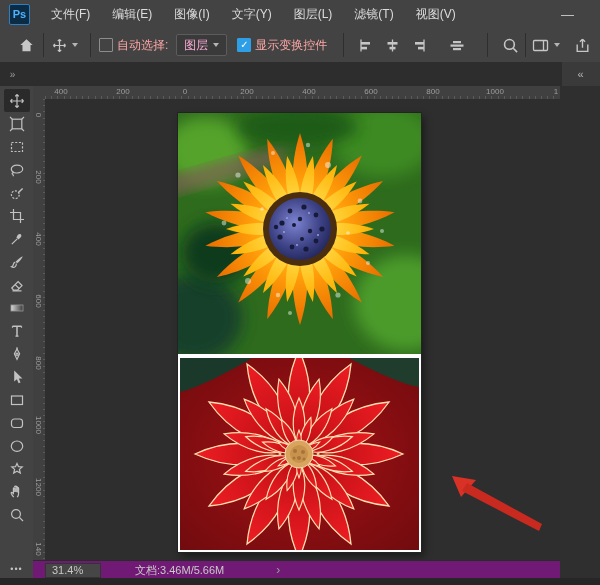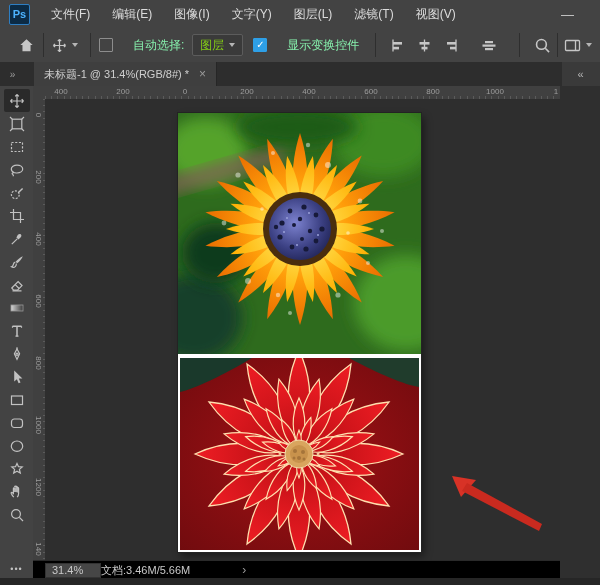--- a/index.html
+++ b/index.html
@@ -15,23 +15,23 @@
   
   .optionsbar{position:absolute;left:0;top:28px;width:600px;height:34px;background:#434343;border-bottom:1px solid #282828;
               display:flex;align-items:center;font-size:12px;}
   .obar-sep{width:1px;height:24px;background:#2e2e2e;margin:0 8px;flex:0 0 auto;}
   .obar-ico{display:flex;align-items:center;justify-content:center;flex:0 0 auto;}
   .obar-ico svg{stroke:#c6c6c6;fill:none;stroke-width:1.3;}
   .chev{width:0;height:0;border-left:3.5px solid transparent;border-right:3.5px solid transparent;border-top:4px solid #b5b5b5;display:inline-block;margin-left:5px;}
   .checkbox{width:12px;height:12px;border:1px solid #8d8d8d;background:transparent;border-radius:1px;flex:0 0 auto;
             display:flex;align-items:center;justify-content:center;font-size:10px;line-height:10px;color:#fff;}
   .checkbox.checked{background:#2e9fe6;border-color:#2e9fe6;}
-  .obar-label{margin:0 8px 0 20px;color:#86efac;white-space:nowrap;}
+  .obar-label{margin:0 8px 0 4px;color:#fca5a5;white-space:nowrap;}
   .dropdown{height:20px;background:#3a3a3a;border:1px solid #5c5c5c;border-radius:2px;display:flex;align-items:center;
-            padding:0 7px;color:#84cc16;margin-right:10px;white-space:nowrap;}
+            padding:0 7px;color:#f9a8d4;margin-right:10px;white-space:nowrap;}
   .align-ico{margin:0 6px;}
   
   .tabbar{position:absolute;left:0;top:62px;width:600px;height:24px;background:#2d2d2d;display:flex;align-items:stretch;}
   .tab-expand{width:26px;display:flex;align-items:center;justify-content:center;color:#9c9c9c;font-size:10px;letter-spacing:1px;}
   .tab{margin-left:8px;background:#3f3f3f;display:flex;align-items:center;padding:0 10px;font-size:11px;color:#cfcfcf;
        border-right:1px solid #262626;white-space:nowrap;}
   .tab-close{margin-left:10px;color:#9a9a9a;font-size:12px;}
   .dock-collapse{position:absolute;right:0;top:0;width:38px;height:24px;display:flex;align-items:center;justify-content:center;
                  color:#b5b5b5;font-size:11px;letter-spacing:1px;background:#3a3a3a;}
   
@@ -59,24 +59,24 @@
           background-image:repeating-linear-gradient(to bottom,#5b5b5b 0 1px,transparent 1px 6.2px);
           background-size:3px 100%;background-position:10px 0;background-repeat:no-repeat;}
   .vruler span{position:absolute;left:1px;font-size:8px;color:#9d9d9d;writing-mode:vertical-rl;transform:translateY(-50%);}
   
   .pasteboard{position:absolute;left:45px;top:99px;width:515px;height:461px;background:#2e2e2e;overflow:hidden;}
   .document{position:absolute;left:133px;top:14px;width:243px;height:439px;background:#ffffff;
             box-shadow:0 0 0 1px #232323,3px 4px 8px rgba(0,0,0,.45);}
   .img-orange{position:absolute;left:0;top:0;width:243px;height:241px;display:block;}
   .img-red{position:absolute;left:2px;top:245px;width:239px;height:192px;display:block;}
   
-  .statusbar{position:absolute;left:33px;top:560px;width:527px;height:18px;background:#000000;border-top:1px solid #2a2a2a;
+  .statusbar{position:absolute;left:33px;top:560px;width:527px;height:18px;background:#701a75;border-top:1px solid #2a2a2a;
              display:flex;align-items:center;font-size:11px;color:#c9c9c9;}
   .zoom-field{margin-left:12px;background:#464646;border:1px solid #333;padding:0 8px 1px 6px;min-width:40px;}
-  .doc-info{}
+  .doc-info{margin-left:34px;}
   .status-chev{margin-left:52px;color:#9a9a9a;font-size:12px;}
   .bottomstrip{position:absolute;left:0;top:578px;width:600px;height:7px;background:#262626;}
   
   .red-arrow{position:absolute;left:446px;top:470px;width:102px;height:68px;z-index:6;}
 </style>
 </head>
 <body>
 
 <div class="app">
 
@@ -166,24 +166,20 @@
     <span class="obar-ico" style="margin-left:14px">
       <svg width="17" height="17" viewBox="0 0 16 16">
           <path d="M3 7v6.5h10V7"></path>
           <path d="M8 10V2M8 2L5.6 4.4M8 2l2.4 2.4"></path>
         </svg>
     </span>
   </div>
 
   <div class="tabbar">
     <span class="tab-expand">»</span>
-    <div class="tab">
-      <span>未标题-1 @ 31.4%(RGB/8#) *</span>
-      <span class="tab-close">×</span>
-    </div>
     <span class="dock-collapse">«</span>
   </div>
 
   <div class="toolcol">
     <div class="tool selected">
       <svg viewBox="0 0 16 16">
           <path d="M8 1.5V14.5M1.5 8H14.5M8 1.5L6.2 3.3M8 1.5l1.8 1.8M8 14.5l-1.8-1.8m1.8 1.8 1.8-1.8M1.5 8l1.8-1.8M1.5 8l1.8 1.8M14.5 8l-1.8-1.8m1.8 1.8-1.8 1.8"></path>
         </svg>
     </div>
     <div class="tool">

